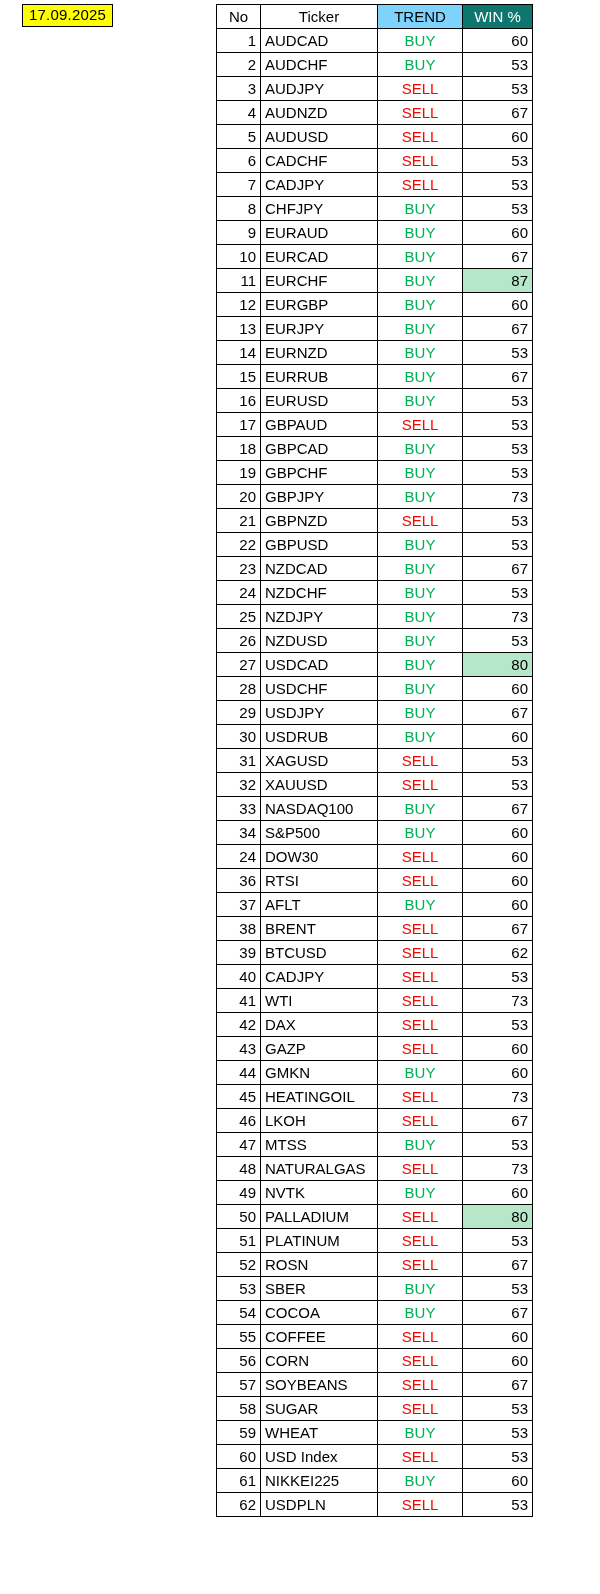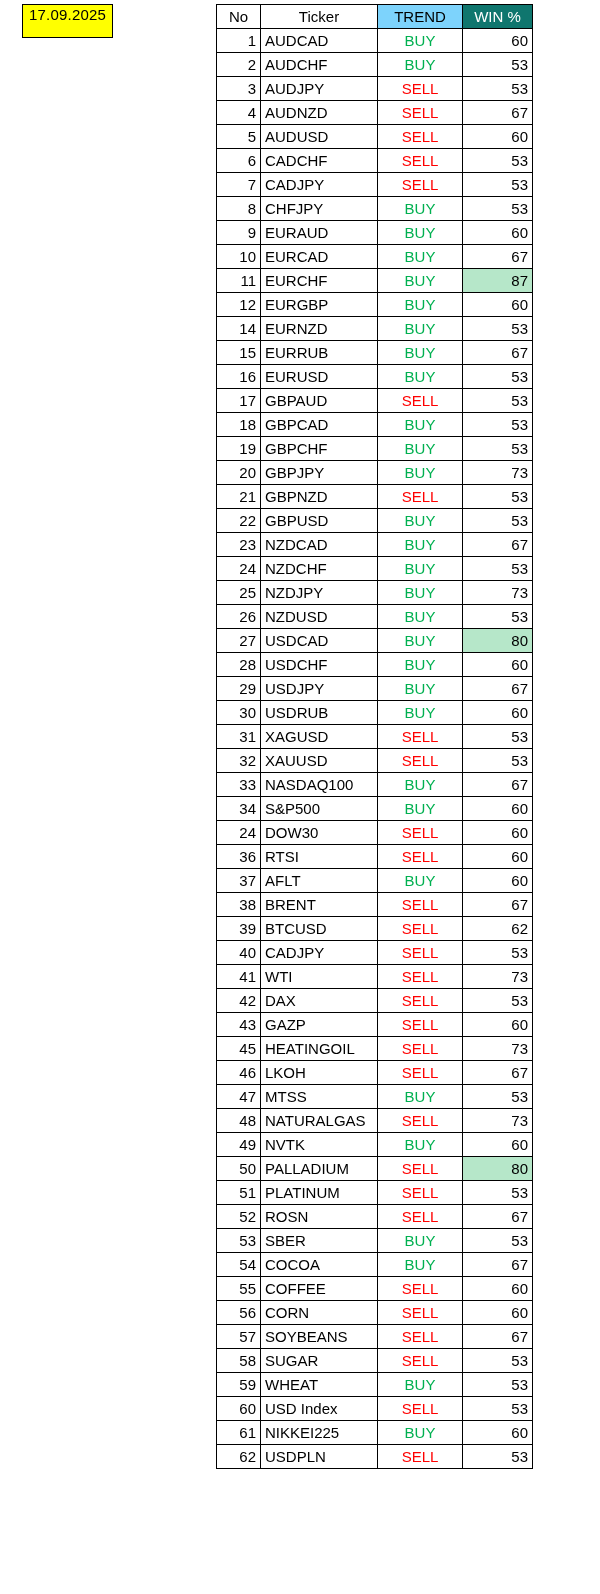--- a/index.html
+++ b/index.html
@@ -15,21 +15,21 @@
     overflow: hidden;
   }
   #date-badge {
     position: absolute;
     left: 22px;
     top: 4px;
     background: #ffff00;
     border: 1px solid #000000;
     font-size: 15px;
     line-height: 18px;
-    padding: 1px 6px 13px 6px;
+    padding: 1px 6px 2px 6px;
     color: #000000;
     font-family: "Liberation Sans", sans-serif;
     letter-spacing: 0.2px;
   }
   #signal-table-wrap {
     position: absolute;
     left: 216px;
     top: 4px;
   }
   table.signal-table {
@@ -156,20 +156,26 @@
           <td class="col-trend trend-buy">BUY</td>
           <td class="col-win win-high">87</td>
         </tr>
         <tr>
           <td class="col-no">12</td>
           <td class="col-tick">EURGBP</td>
           <td class="col-trend trend-buy">BUY</td>
           <td class="col-win">60</td>
         </tr>
         <tr>
+          <td class="col-no">13</td>
+          <td class="col-tick">EURJPY</td>
+          <td class="col-trend trend-buy">BUY</td>
+          <td class="col-win">67</td>
+        </tr>
+        <tr>
           <td class="col-no">14</td>
           <td class="col-tick">EURNZD</td>
           <td class="col-trend trend-buy">BUY</td>
           <td class="col-win">53</td>
         </tr>
         <tr>
           <td class="col-no">15</td>
           <td class="col-tick">EURRUB</td>
           <td class="col-trend trend-buy">BUY</td>
           <td class="col-win">67</td>
@@ -333,20 +339,26 @@
         <tr>
           <td class="col-no">42</td>
           <td class="col-tick">DAX</td>
           <td class="col-trend trend-sell">SELL</td>
           <td class="col-win">53</td>
         </tr>
         <tr>
           <td class="col-no">43</td>
           <td class="col-tick">GAZP</td>
           <td class="col-trend trend-sell">SELL</td>
+          <td class="col-win">60</td>
+        </tr>
+        <tr>
+          <td class="col-no">44</td>
+          <td class="col-tick">GMKN</td>
+          <td class="col-trend trend-buy">BUY</td>
           <td class="col-win">60</td>
         </tr>
         <tr>
           <td class="col-no">45</td>
           <td class="col-tick">HEATINGOIL</td>
           <td class="col-trend trend-sell">SELL</td>
           <td class="col-win">73</td>
         </tr>
         <tr>
           <td class="col-no">46</td>

